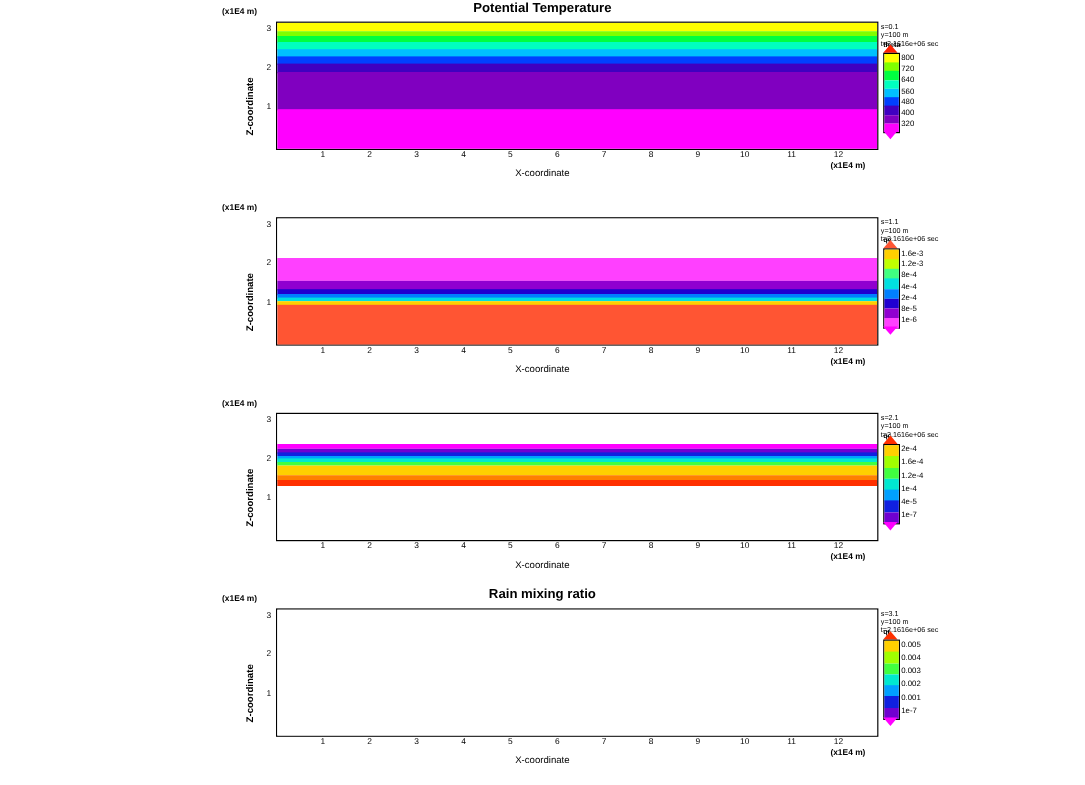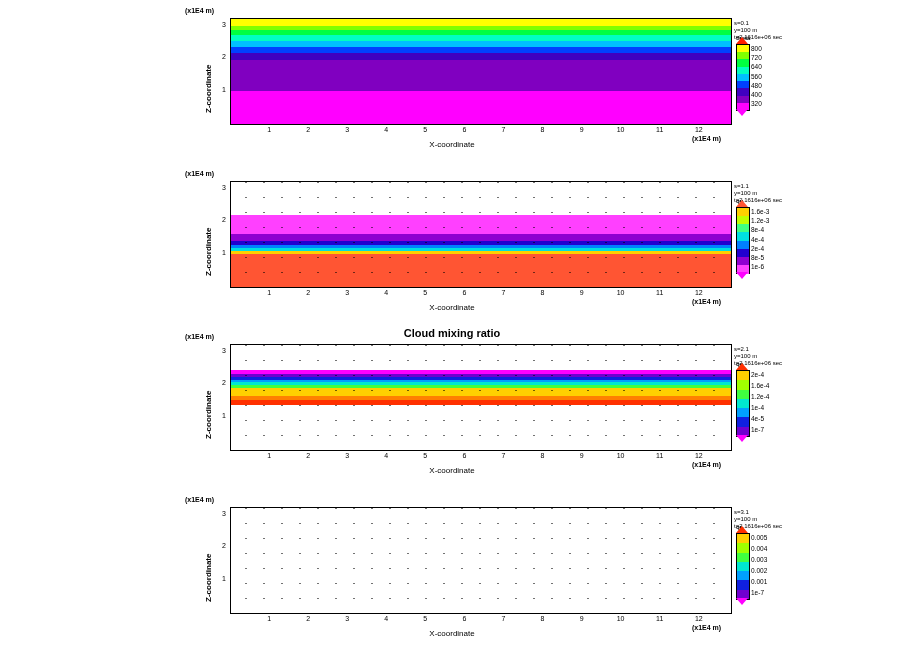--- a/index.html
+++ b/index.html
@@ -23,20 +23,21 @@
   .carrow{position:absolute;width:0;height:0;}
   .clabel{position:absolute;font-size:6.5px;white-space:nowrap;}
   .cmeta{position:absolute;font-size:6px;white-space:nowrap;}
   .ctitle{position:absolute;font-size:6px;font-weight:bold;white-space:nowrap;}
 </style>
 </head>
 <body>
 
 <div id="root">
     <div class="panel" style="top:0;height:654px;pointer-events:none">
+      <div class="title" style="top:1px">Potential Temperature</div>
       <div class="corner-left" style="left:185px;top:7px">(x1E4 m)</div>
       <div class="plotbox" style="left:230px;top:18px;width:500px;height:105px">
         <div class="bands">
           <div class="band" style="top:0.00px;height:7.16px;background:#ffff00"></div>
           <div class="band" style="top:6.56px;height:5.19px;background:#80ff00"></div>
           <div class="band" style="top:11.16px;height:5.85px;background:#00ff40"></div>
           <div class="band" style="top:16.41px;height:6.51px;background:#00ffc0"></div>
           <div class="band" style="top:22.31px;height:6.51px;background:#00c0ff"></div>
           <div class="band" style="top:28.22px;height:6.51px;background:#0040ff"></div>
           <div class="band" style="top:34.12px;height:7.49px;background:#4000c0"></div>
@@ -138,21 +139,20 @@
       <div class="carrow" style="left:736px;top:272.0px;border-left:6px solid transparent;border-right:6px solid transparent;border-top:7px solid #ff00ff"></div>
       <div class="clabel" style="left:751px;top:207.6px">1.6e-3</div>
       <div class="clabel" style="left:751px;top:216.9px">1.2e-3</div>
       <div class="clabel" style="left:751px;top:226.2px">8e-4</div>
       <div class="clabel" style="left:751px;top:235.5px">4e-4</div>
       <div class="clabel" style="left:751px;top:244.8px">2e-4</div>
       <div class="clabel" style="left:751px;top:254.1px">8e-5</div>
       <div class="clabel" style="left:751px;top:263.4px">1e-6</div>
     </div>
     <div class="panel" style="top:0;height:654px;pointer-events:none">
-      <div class="title" style="top:327px">Cloud mixing ratio</div>
       <div class="corner-left" style="left:185px;top:333px">(x1E4 m)</div>
       <div class="plotbox" style="left:230px;top:344px;width:500px;height:105px">
         <div class="bands">
           <div class="band" style="top:0.00px;height:25.21px;background:#ffffff"></div>
           <div class="band" style="top:24.61px;height:4.87px;background:#ff00ff"></div>
           <div class="band" style="top:28.88px;height:3.88px;background:#7000d0"></div>
           <div class="band" style="top:32.16px;height:3.23px;background:#1020e0"></div>
           <div class="band" style="top:34.78px;height:3.23px;background:#00a0ff"></div>
           <div class="band" style="top:37.41px;height:3.23px;background:#00e8d0"></div>
           <div class="band" style="top:40.03px;height:3.23px;background:#40ff40"></div>
@@ -197,20 +197,21 @@
       </div>
       <div class="carrow" style="left:736px;top:435.0px;border-left:6px solid transparent;border-right:6px solid transparent;border-top:7px solid #ff00ff"></div>
       <div class="clabel" style="left:751px;top:371.4px">2e-4</div>
       <div class="clabel" style="left:751px;top:382.3px">1.6e-4</div>
       <div class="clabel" style="left:751px;top:393.1px">1.2e-4</div>
       <div class="clabel" style="left:751px;top:403.9px">1e-4</div>
       <div class="clabel" style="left:751px;top:414.8px">4e-5</div>
       <div class="clabel" style="left:751px;top:425.6px">1e-7</div>
     </div>
     <div class="panel" style="top:0;height:654px;pointer-events:none">
+      <div class="title" style="top:489px">Rain mixing ratio</div>
       <div class="corner-left" style="left:185px;top:496px">(x1E4 m)</div>
       <div class="plotbox" style="left:230px;top:507px;width:500px;height:105px">
         <div class="bands">
           <div class="band" style="top:0.00px;height:105.60px;background:#ffffff"></div>
         </div>
         <div class="dots"></div>
       </div>
       <div class="ytick" style="left:208px;top:575.2px;width:18px">1</div>
       <div class="ytick" style="left:208px;top:542.4px;width:18px">2</div>
       <div class="ytick" style="left:208px;top:509.6px;width:18px">3</div>

